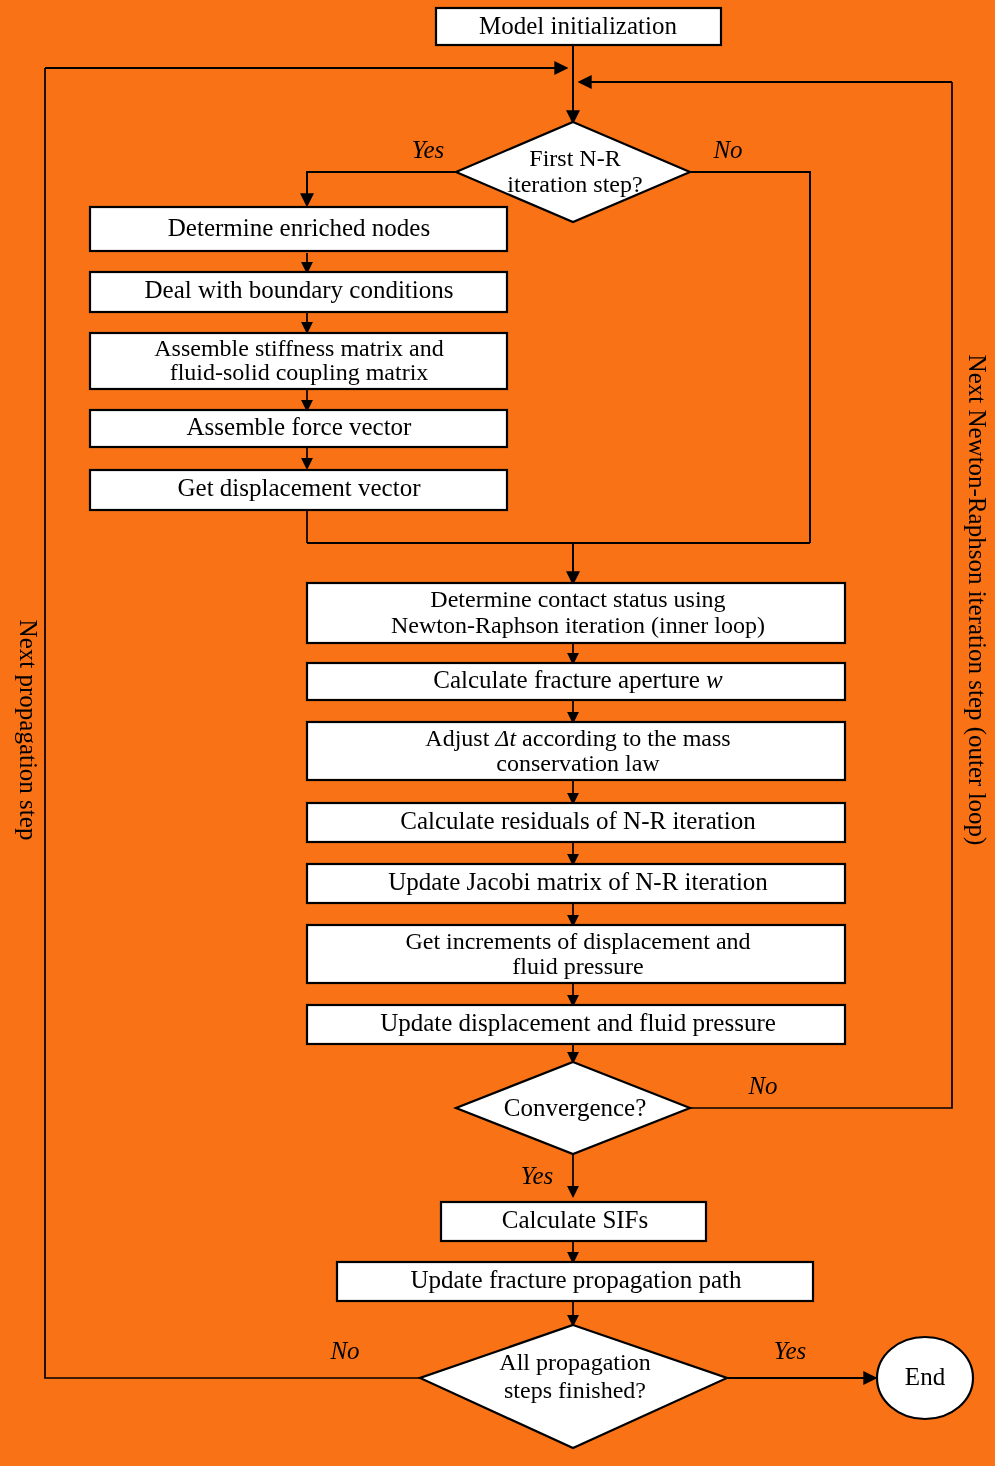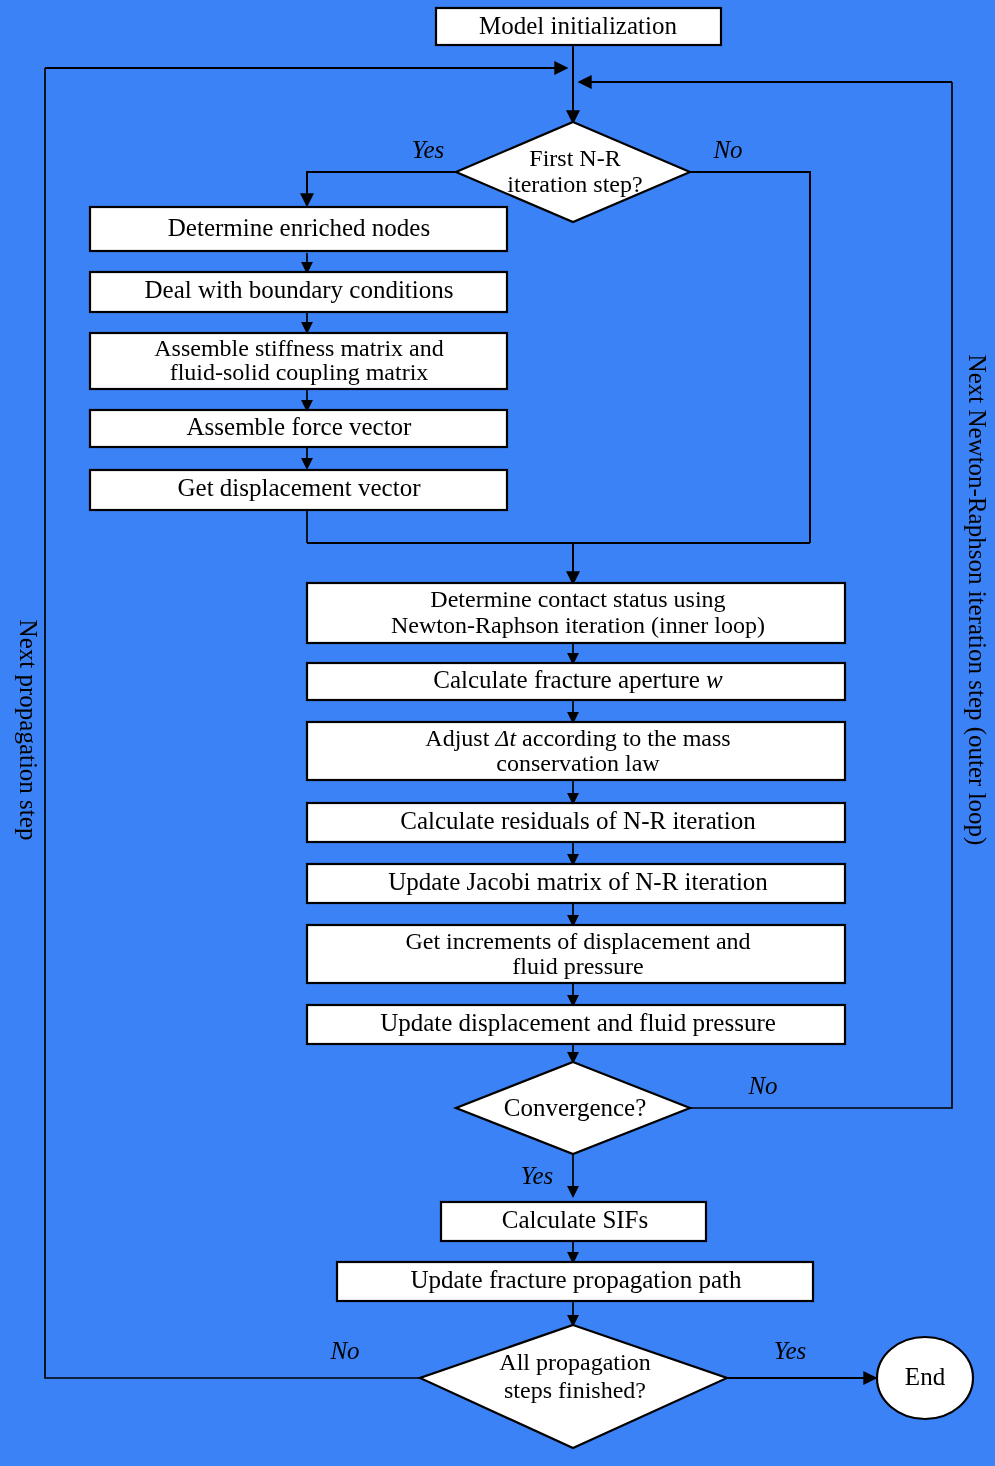--- a/index.html
+++ b/index.html
@@ -7,21 +7,21 @@
     padding: 0;
     background: #ffffff;
   }
   body {
     font-family: "Liberation Serif", "DejaVu Serif", serif;
   }
   #flow-root {
     position: relative;
     width: 995px;
     height: 1466px;
-    background: #3b82f6;
+    background: #f97316;
     overflow: hidden;
   }
   svg#flow-svg {
     position: absolute;
     top: 0;
     left: 0;
     width: 995px;
     height: 1466px;
   }
   .proc-rect {

